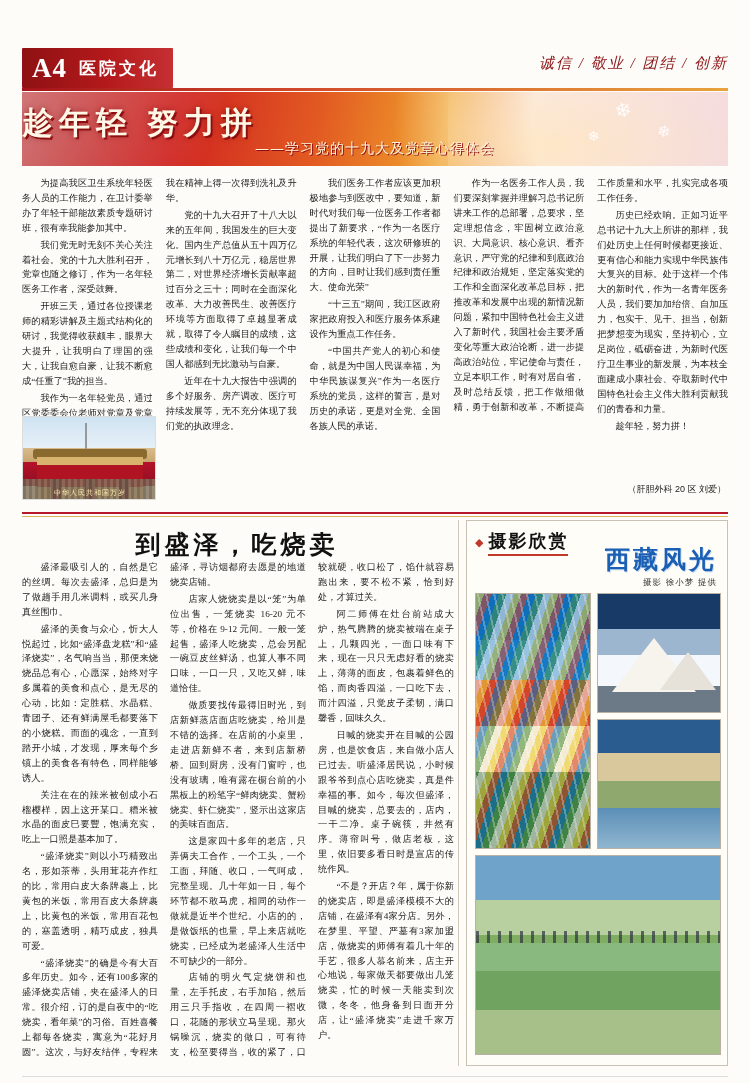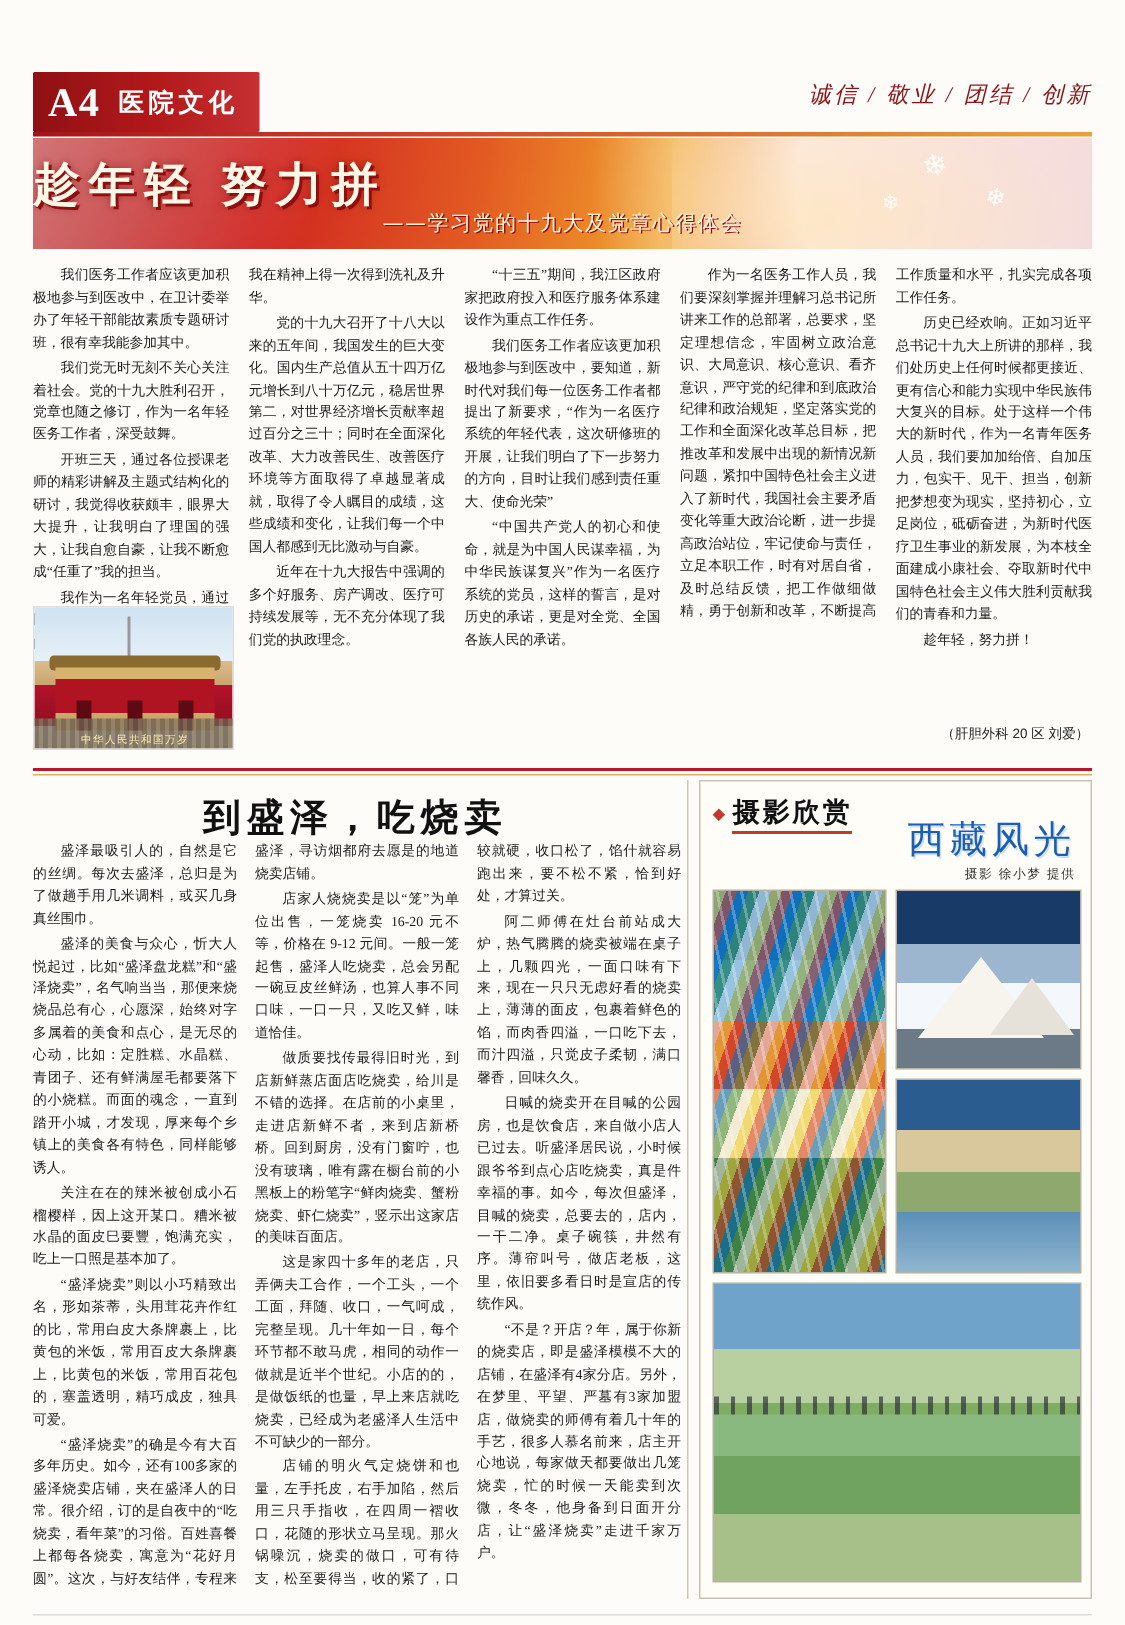--- a/index.html
+++ b/index.html
@@ -86,21 +86,21 @@
     font-size:9.2px; line-height:1.62; color:#1b1b1b; text-align:justify;
     height:300px;
   }
   .art1 .cols p { margin:0 0 2px 0; text-indent:2em; }
   .art1 .sign {
     position:absolute; right:2px; bottom:10px;
     font-size:9px; color:#222; font-family:Liberation Sans, sans-serif;
   }
   
   .tiananmen {
-    position:absolute; left:0; bottom:6px; width:134px; height:96px;
+    position:absolute; left:0; bottom:6px; width:134px; height:84px;
     background:
       linear-gradient(180deg,#cfe3f2 0%, #e6f0f7 38%, #d9bc8e 38%, #c9a56d 55%, #b4122a 55%, #8f0f20 84%, #d9d2c0 84%, #cfc7b2 100%);
     border:1px solid #ddd;
     overflow:hidden;
   }
   .tiananmen .gate {
     position:absolute; left:14px; top:40px; width:106px; height:42px;
     background:linear-gradient(180deg,#d7b36d 0 18%, #b01423 18% 72%, #caa86c 72% 100%);
   }
   .tiananmen .roof {
@@ -147,21 +147,21 @@
   }
   .pp-head .dia { color:#c0392b; font-size:11px; }
   .pp-head .txt {
     font-family:"Liberation Serif", serif; font-size:18px; font-weight:bold;
     letter-spacing:2px; color:#111;
     border-bottom:2px solid #c0392b; padding-bottom:1px;
   }
   .pp-title {
     position:absolute; right:10px; top:22px;
     font-family:"Liberation Serif", serif;
-    font-size:25px; font-weight:normal; letter-spacing:3px;
+    font-size:25px; font-weight:bold; letter-spacing:3px;
     color:#1a5fb4;
     text-shadow:1px 1px 0 #cfe0f5;
   }
   .pp-credit {
     position:absolute; right:10px; top:56px;
     font-size:8.5px; color:#333; letter-spacing:1px;
   }
   .ph {
     position:absolute; border:1px solid #b9b2a4; overflow:hidden;
   }
@@ -242,28 +242,28 @@
     <div class="ribbon"></div>
     <div class="dove d1">❄</div>
     <div class="dove d2">❄</div>
     <div class="dove d3">❄</div>
     <div class="hero-title">趁年轻 努力拼</div>
     <div class="hero-sub">——学习党的十九大及党章心得体会</div>
   </div>
 
   <div class="art1">
     <div class="cols" id="art1cols">
-        <p>我们医务工作者应该更加积极地参与到医改中，在卫计委举办了年轻干部能故素质专题研讨班，很有幸我能参加其中。</p>
+        <p>为提高我区卫生系统年轻医务人员的工作能力，在卫计委举办了年轻干部能故素质专题研讨班，很有幸我能参加其中。</p>
         <p>我们党无时无刻不关心关注着社会。党的十九大胜利召开，党章也随之修订，作为一名年轻医务工作者，深受鼓舞。</p>
         <p>开班三天，通过各位授课老师的精彩讲解及主题式结构化的研讨，我觉得收获颇丰，眼界大大提升，让我明白了理国的强大，让我自愈自豪，让我不断愈成“任重了”我的担当。</p>
         <p>我作为一名年轻党员，通过区党委委会位老师对党章及党章的十九大的详细讲解及剖析，让我在精神上得一次得到洗礼及升华。</p>
         <p>党的十九大召开了十八大以来的五年间，我国发生的巨大变化。国内生产总值从五十四万亿元增长到八十万亿元，稳居世界第二，对世界经济增长贡献率超过百分之三十；同时在全面深化改革、大力改善民生、改善医疗环境等方面取得了卓越显著成就，取得了令人瞩目的成绩，这些成绩和变化，让我们每一个中国人都感到无比激动与自豪。</p>
         <p>近年在十九大报告中强调的多个好服务、房产调改、医疗可持续发展等，无不充分体现了我们党的执政理念。</p>
+        <p>我们医务工作者应该更加积极地参与到医改中，要知道，新时代对我们每一位医务工作者都提出了新要求，“作为一名医疗系统的年轻代表，这次研修班的开展，让我们明白了下一步努力的方向，目时让我们感到责任重大、使命光荣”</p>
         <p>“十三五”期间，我江区政府家把政府投入和医疗服务体系建设作为重点工作任务。</p>
-        <p>我们医务工作者应该更加积极地参与到医改中，要知道，新时代对我们每一位医务工作者都提出了新要求，“作为一名医疗系统的年轻代表，这次研修班的开展，让我们明白了下一步努力的方向，目时让我们感到责任重大、使命光荣”</p>
         <p>“中国共产党人的初心和使命，就是为中国人民谋幸福，为中华民族谋复兴”作为一名医疗系统的党员，这样的誓言，是对历史的承诺，更是对全党、全国各族人民的承诺。</p>
         <p>作为一名医务工作人员，我们要深刻掌握并理解习总书记所讲来工作的总部署，总要求，坚定理想信念，牢固树立政治意识、大局意识、核心意识、看齐意识，严守党的纪律和到底政治纪律和政治规矩，坚定落实党的工作和全面深化改革总目标，把推改革和发展中出现的新情况新问题，紧扣中国特色社会主义进入了新时代，我国社会主要矛盾变化等重大政治论断，进一步提高政治站位，牢记使命与责任，立足本职工作，时有对居自省，及时总结反馈，把工作做细做精，勇于创新和改革，不断提高工作质量和水平，扎实完成各项工作任务。</p>
         <p>历史已经欢响。正如习近平总书记十九大上所讲的那样，我们处历史上任何时候都更接近、更有信心和能力实现中华民族伟大复兴的目标。处于这样一个伟大的新时代，作为一名青年医务人员，我们要加加绐倍、自加压力，包实干、见干、担当，创新把梦想变为现实，坚持初心，立足岗位，砥砺奋进，为新时代医疗卫生事业的新发展，为本枝全面建成小康社会、夺取新时代中国特色社会主义伟大胜利贡献我们的青春和力量。</p>
         <p>趁年轻，努力拼！</p>
       </div>
     <div class="tiananmen">
       <div class="sky-flag"></div>
       <div class="roof"></div>
       <div class="gate"></div>
       <div class="door" style="left:28px"></div>

